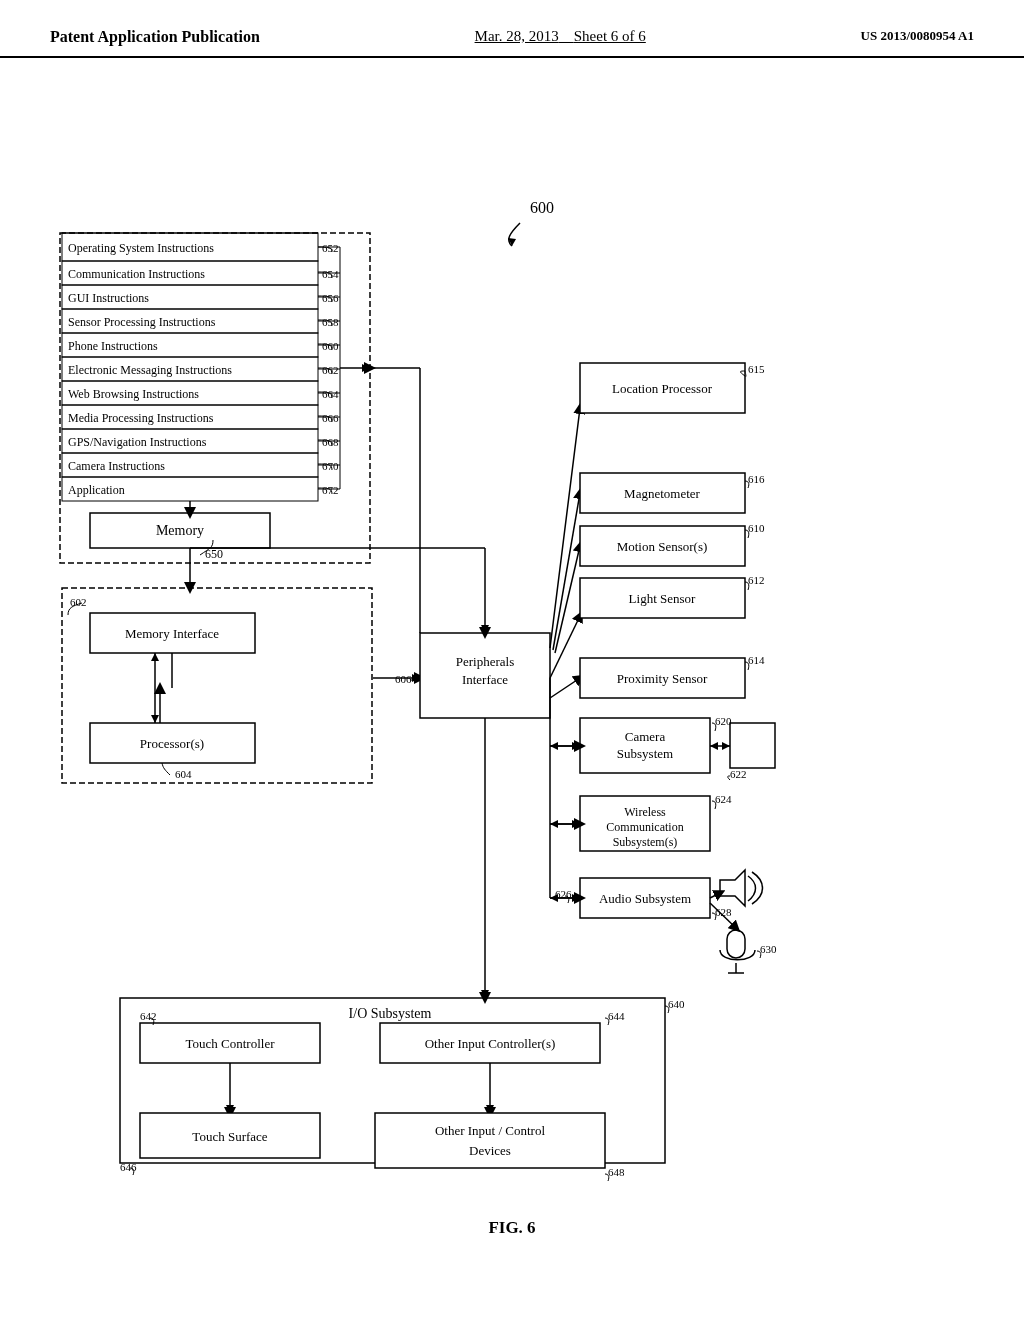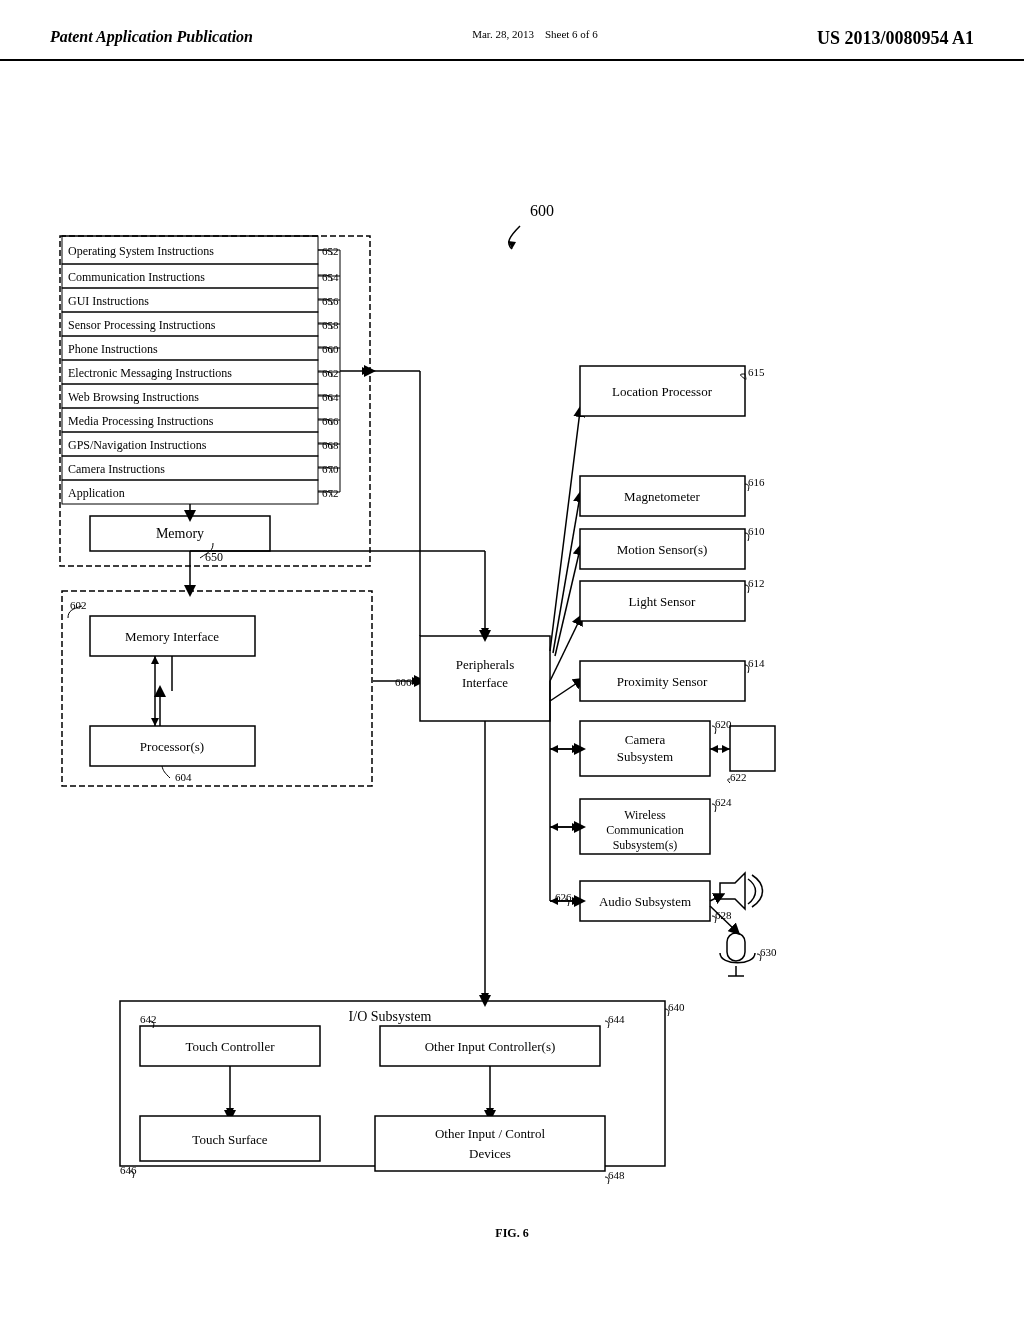--- a/index.html
+++ b/index.html
@@ -16,28 +16,28 @@
     .header {
       display: flex;
       justify-content: space-between;
       align-items: flex-start;
       padding: 28px 50px 10px 50px;
       border-bottom: 2px solid #000;
     }
     .header-left {
       font-weight: bold;
       font-size: 16px;
-      font-style: italic;
     }
     .header-center {
-      font-size: 11px;
+      font-size: 15px;
       text-align: center;
+      text-decoration: underline;
     }
     .header-right {
-      font-size: 18px;
+      font-size: 13px;
       font-weight: bold;
     }
 
     
     .diagram-area {
       position: relative;
       width: 100%;
       height: 1220px;
       text-decoration: underline;
     }
@@ -50,21 +50,21 @@
       width: 100%;
       height: 100%;
     }
 
     
     .fig-label {
       position: absolute;
       bottom: 40px;
       left: 50%;
       transform: translateX(-50%);
-      font-size: 12px;
+      font-size: 17px;
       font-weight: bold;
     }
   </style>
 </head>
 <body>
 
 <div class="header">
   <div class="header-left">Patent Application Publication</div>
   <div class="header-center">
     <span>Mar. 28, 2013</span>&nbsp;&nbsp;&nbsp;

